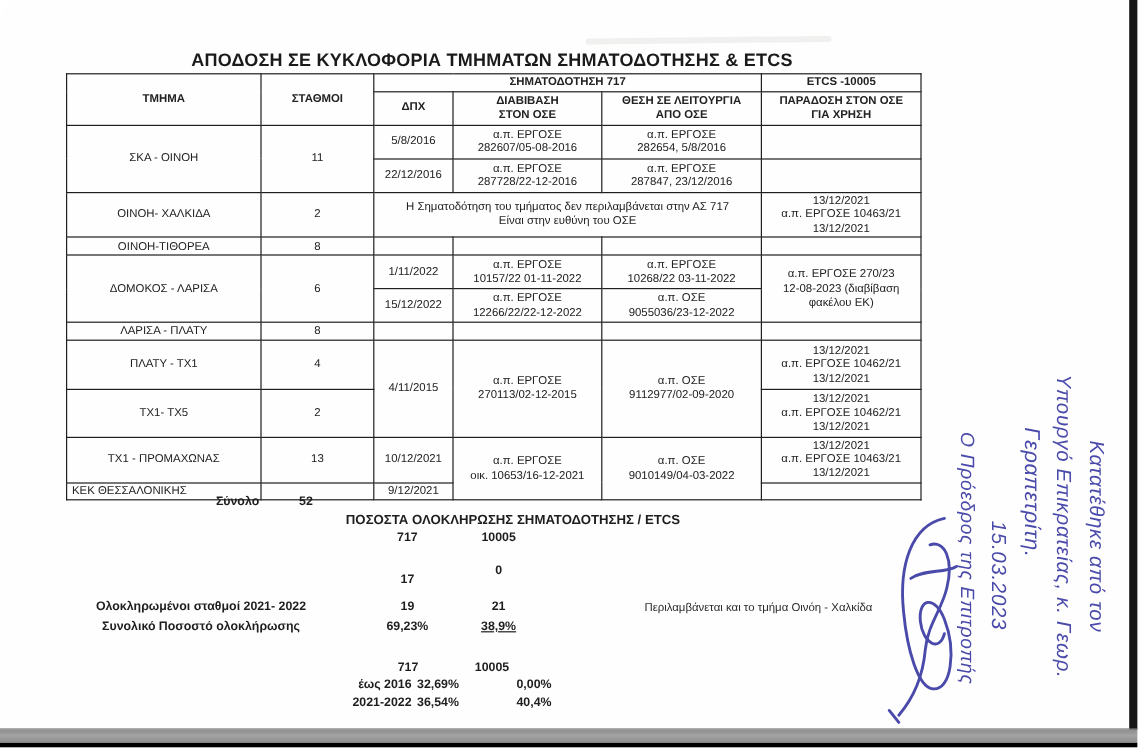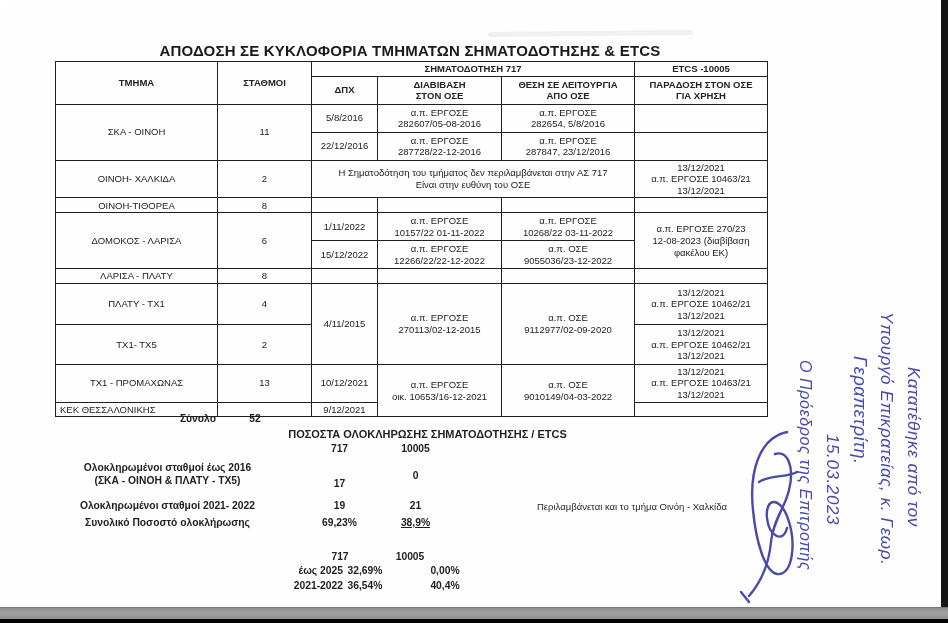--- a/index.html
+++ b/index.html
@@ -195,38 +195,36 @@
     </tbody>
   </table>
 
   <div class="abs sum-label r" style="left:128px;top:413px;width:88px;">Σύνολο</div>
   <div class="abs sum-val c" style="left:235px;top:413px;width:40px;">52</div>
 
   <div class="abs b c" style="left:170px;top:428px;width:515px;font-size:11px;">ΠΟΣΟΣΤΑ ΟΛΟΚΛΗΡΩΣΗΣ ΣΗΜΑΤΟΔΟΤΗΣΗΣ / ETCS</div>
   <div class="abs sum-val c" style="left:297px;top:443px;width:85px;">717</div>
   <div class="abs sum-val c" style="left:373px;top:443px;width:85px;">10005</div>
 
-  <div class="abs sum-label c" style="left:40px;top:462px;width:255px;">Ολοκληρωμένοι σταθμοί έως 2016
-(ΣΚΑ - ΟΙΝΟΗ &amp; ΠΛΑΤΥ - ΤΧ5)</div>
   <div class="abs sum-val c" style="left:297px;top:478px;width:85px;">17</div>
   <div class="abs sum-val c" style="left:373px;top:470px;width:85px;">0</div>
 
   <div class="abs sum-label c" style="left:40px;top:500px;width:255px;">Ολοκληρωμένοι σταθμοί 2021- 2022</div>
   <div class="abs sum-val c" style="left:297px;top:500px;width:85px;">19</div>
   <div class="abs sum-val c" style="left:373px;top:500px;width:85px;">21</div>
   <div class="abs small-note" style="left:497px;top:501px;width:260px;">Περιλαμβάνεται και το τμήμα Οινόη - Χαλκίδα</div>
 
   <div class="abs sum-label c" style="left:40px;top:517px;width:255px;">Συνολικό Ποσοστό ολοκλήρωσης</div>
   <div class="abs sum-val c" style="left:297px;top:517px;width:85px;">69,23%</div>
   <div class="abs sum-val c" style="left:373px;top:517px;width:85px;text-decoration:underline;">38,9%</div>
 
   <div class="abs sum-val c" style="left:300px;top:551px;width:80px;">717</div>
   <div class="abs sum-val c" style="left:365px;top:551px;width:90px;">10005</div>
 
-  <div class="abs sum-label r" style="left:225px;top:565px;width:118px;">έως 2025</div>
+  <div class="abs sum-label r" style="left:225px;top:565px;width:118px;">έως 2016</div>
   <div class="abs sum-val c" style="left:320px;top:565px;width:90px;">32,69%</div>
   <div class="abs sum-val c" style="left:400px;top:565px;width:90px;">0,00%</div>
 
   <div class="abs sum-label r" style="left:225px;top:580px;width:118px;">2021-2022</div>
   <div class="abs sum-val c" style="left:320px;top:580px;width:90px;">36,54%</div>
   <div class="abs sum-val c" style="left:400px;top:580px;width:90px;">40,4%</div>
 
   <div class="handwriting" id="hw" style="color: rgb(74, 74, 171);">
     <div class="hw-line">Κατατέθηκε από τον</div>
     <div class="hw-line">Υπουργό Επικρατείας, κ. Γεωρ.</div>

